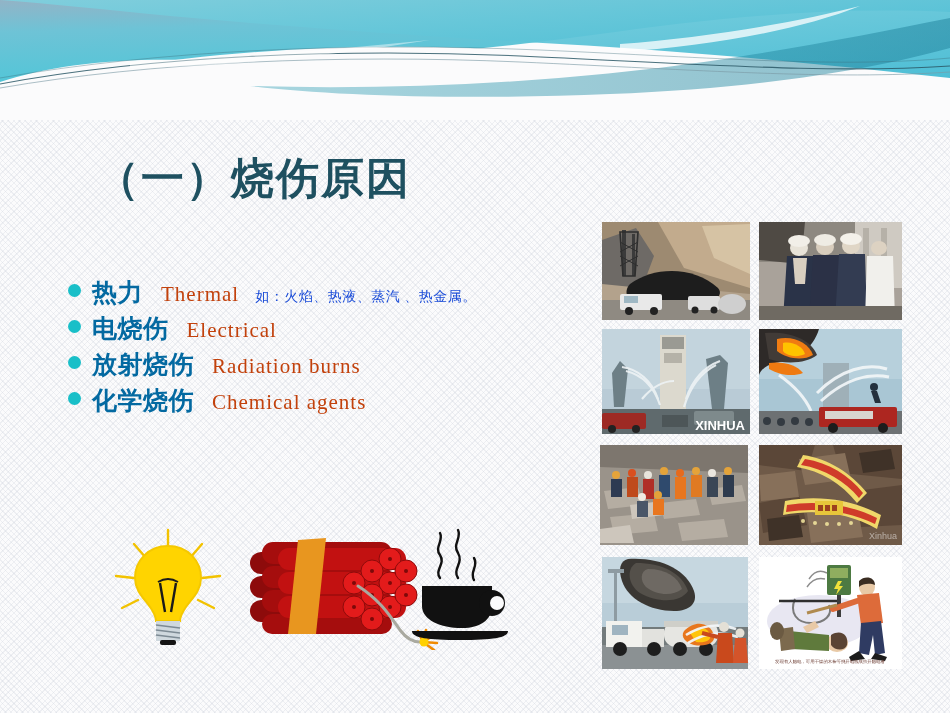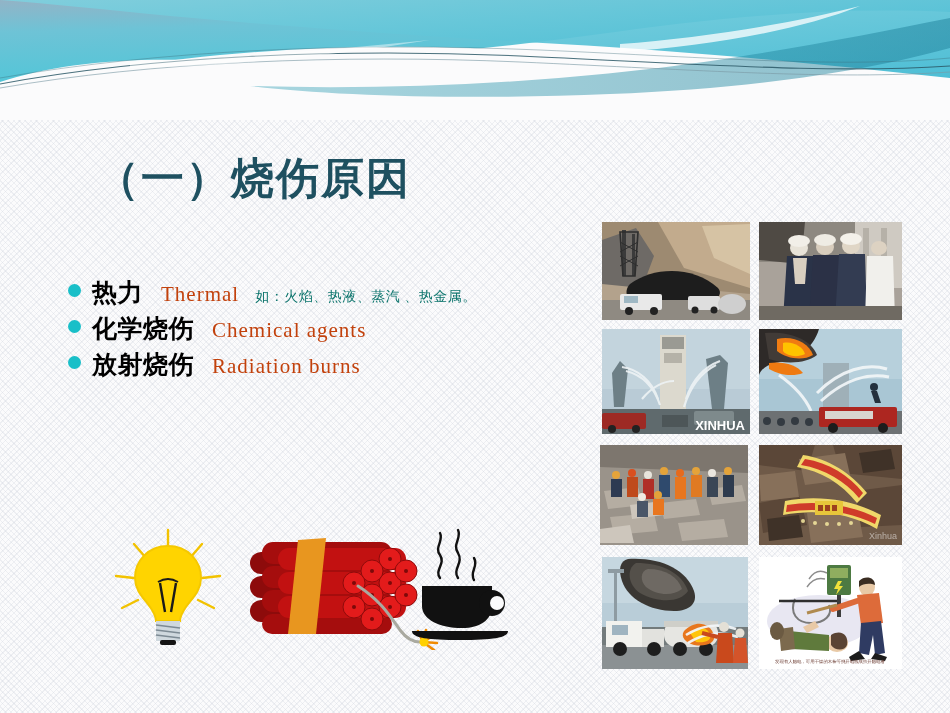--- a/index.html
+++ b/index.html
@@ -72,34 +72,34 @@
     background: #19bfc8;
     flex: none;
     margin-right: 11px;
     position: relative;
     top: -4px;
   }
   .bullet-cn {
     font-family: "Liberation Serif", "DejaVu Serif", serif;
     font-size: 25px;
     font-weight: 600;
-    color: #000000;
+    color: #0369a1;
     letter-spacing: 0.5px;
   }
   .bullet-en {
     font-family: "Liberation Serif", "DejaVu Serif", serif;
     font-size: 21px;
     color: #c2410c;
     margin-left: 18px;
     letter-spacing: 1px;
   }
   .bullet-note {
     font-family: "Liberation Serif", "DejaVu Serif", serif;
     font-size: 14px;
-    color: #0f766e;
+    color: #1d4ed8;
     margin-left: 16px;
     letter-spacing: 0.5px;
   }
 
   
   #clipart {
     position: absolute;
     left: 100px;
     top: 520px;
     width: 430px;
@@ -180,32 +180,38 @@
 
     <div id="bullets">
 
       <div class="bullet-row">
         <span class="bullet-dot"></span>
         <span class="bullet-cn">热力</span>
         <span class="bullet-en">Thermal</span>
         <span class="bullet-note">如：火焰、热液、蒸汽 、热金属。</span>
       </div>
 
+      <div class="bullet-row">
+        <span class="bullet-dot"></span>
+        <span class="bullet-cn">电烧伤</span>
+        <span class="bullet-en">Electrical</span>
+        <span class="bullet-note"></span>
+      </div>
+
+      <div class="bullet-row">
+        <span class="bullet-dot"></span>
+        <span class="bullet-cn">放射烧伤</span>
+        <span class="bullet-en">Radiation  burns</span>
+        <span class="bullet-note"></span>
+      </div>
 
       <div class="bullet-row">
         <span class="bullet-dot"></span>
         <span class="bullet-cn">化学烧伤</span>
         <span class="bullet-en">Chemical  agents</span>
-        <span class="bullet-note"></span>
-      </div>
-
-      <div class="bullet-row">
-        <span class="bullet-dot"></span>
-        <span class="bullet-cn">放射烧伤</span>
-        <span class="bullet-en">Radiation  burns</span>
         <span class="bullet-note"></span>
       </div>
     </div>
 
     <div id="clipart">
 
       <svg class="art" style="left:8px; top:6px;" width="120" height="120" viewBox="0 0 120 120">
         <g stroke="#f2c200" stroke-width="2.4" stroke-linecap="round">
           <line x1="60" y1="4" x2="60" y2="22"></line>
           <line x1="26" y1="18" x2="38" y2="32"></line>

